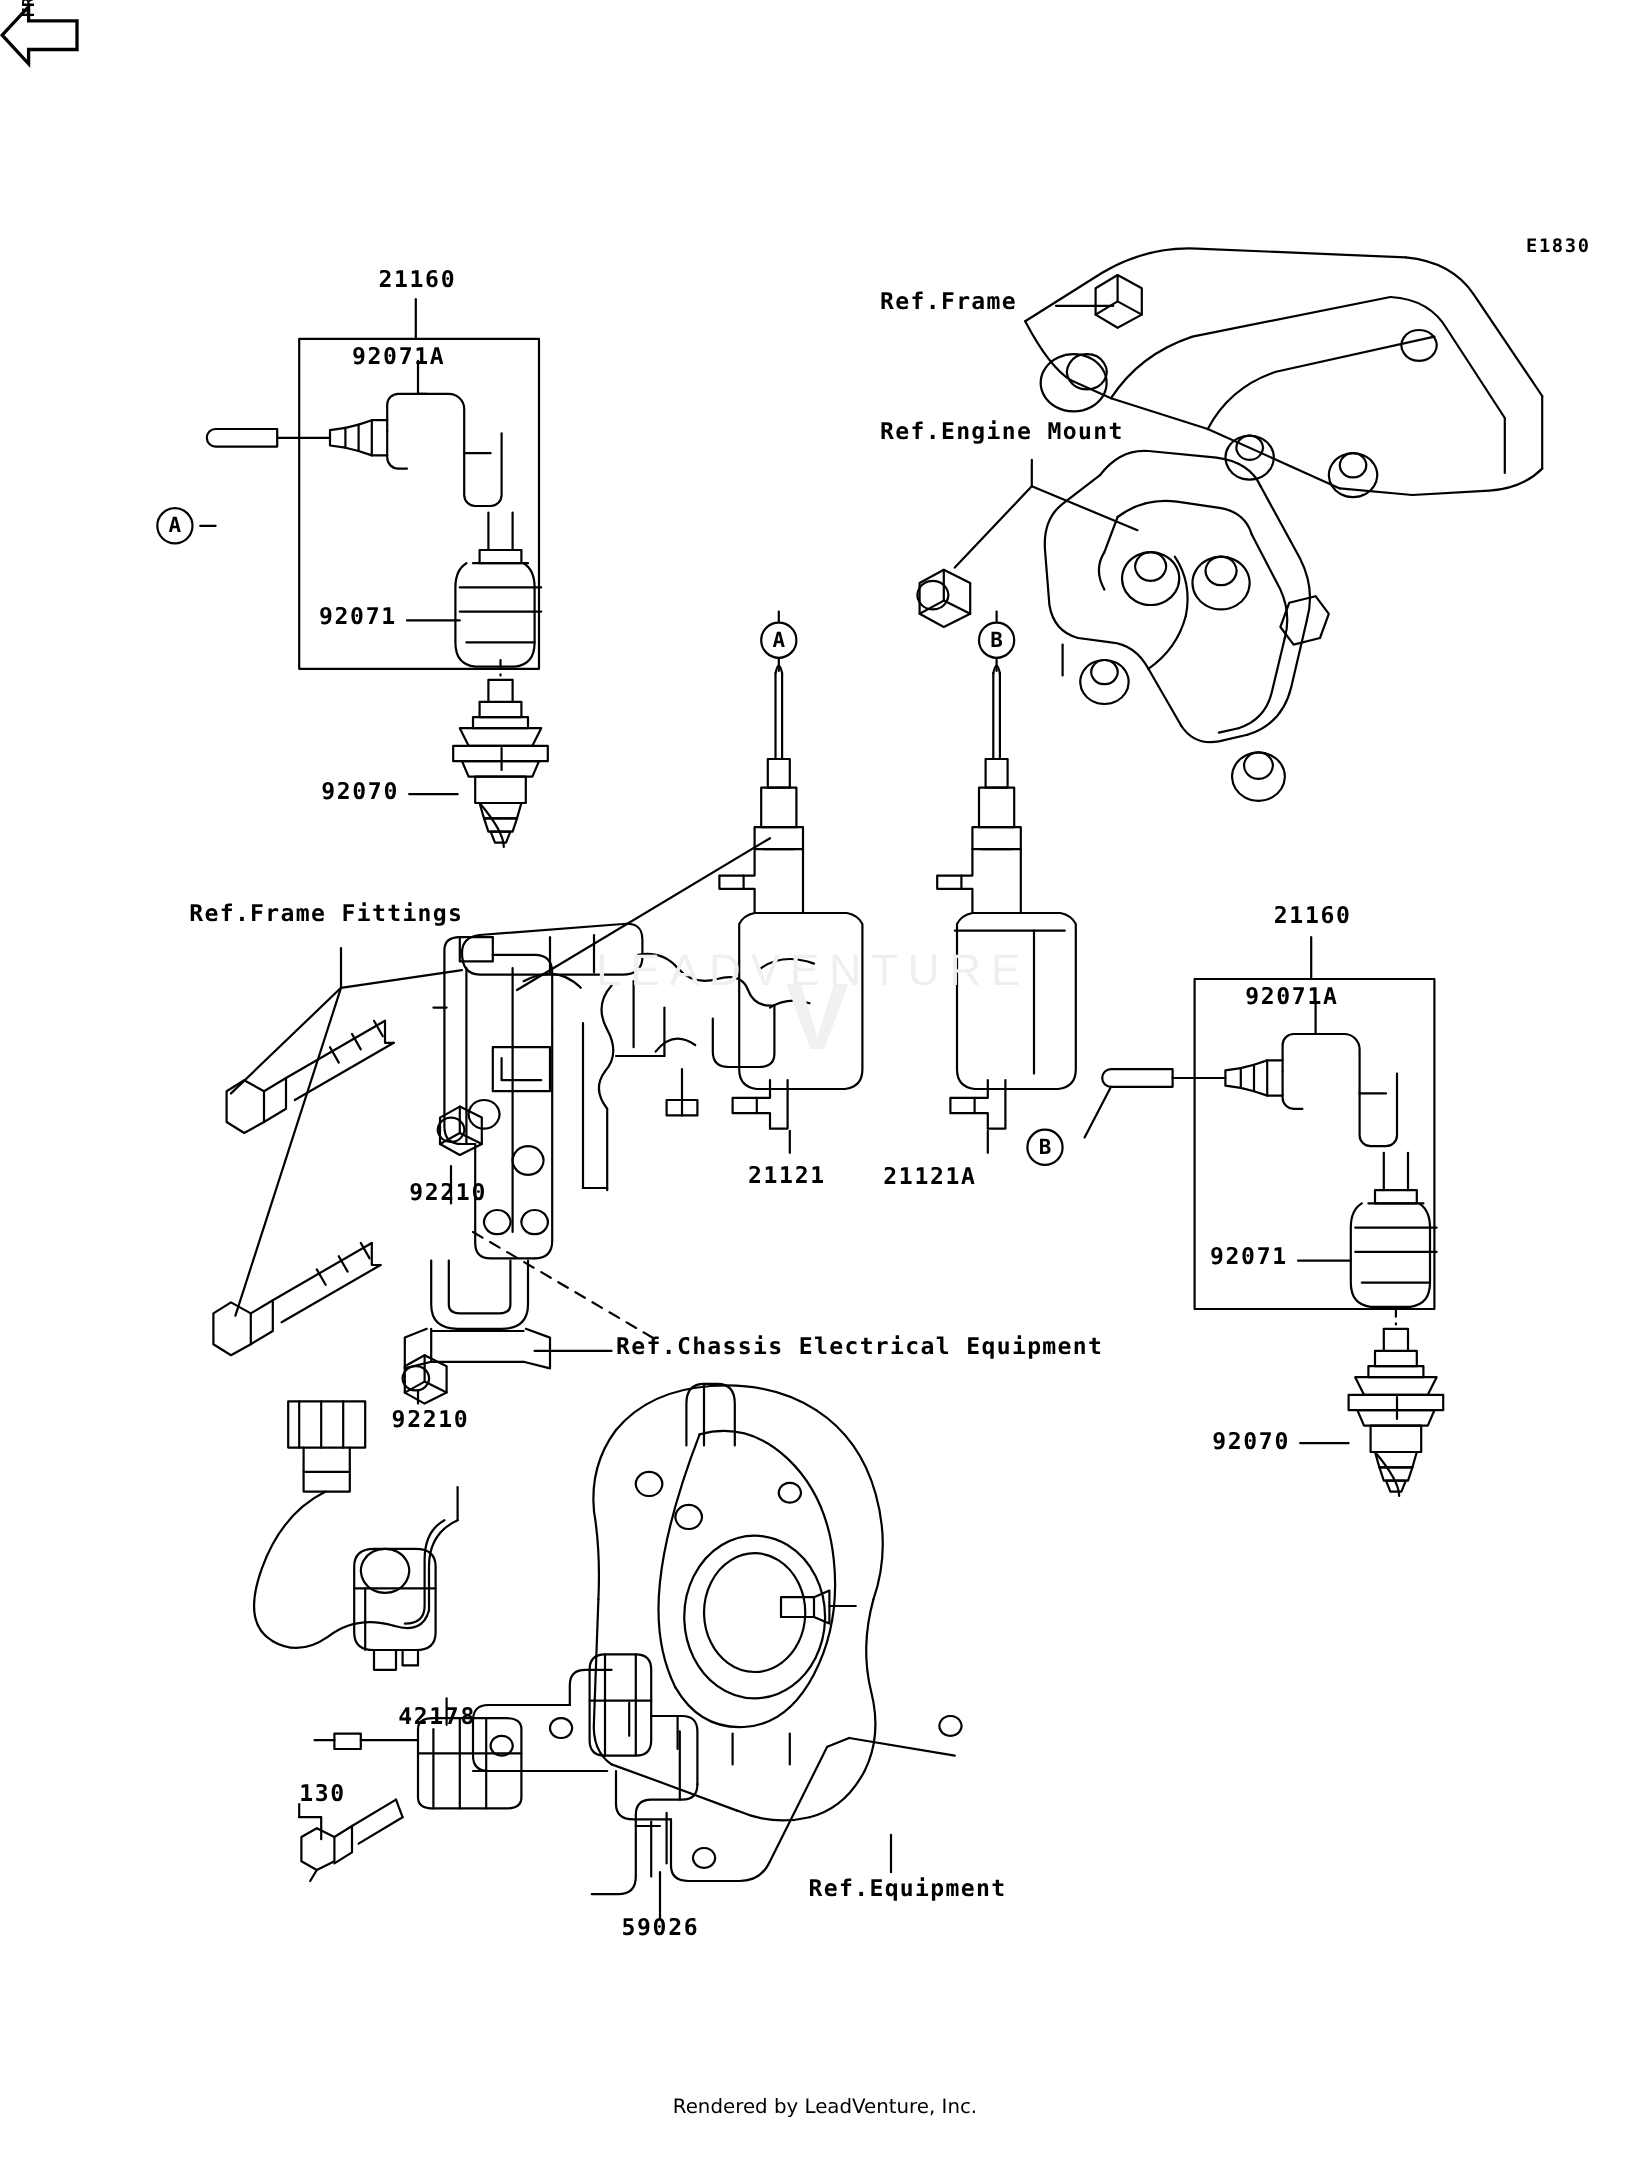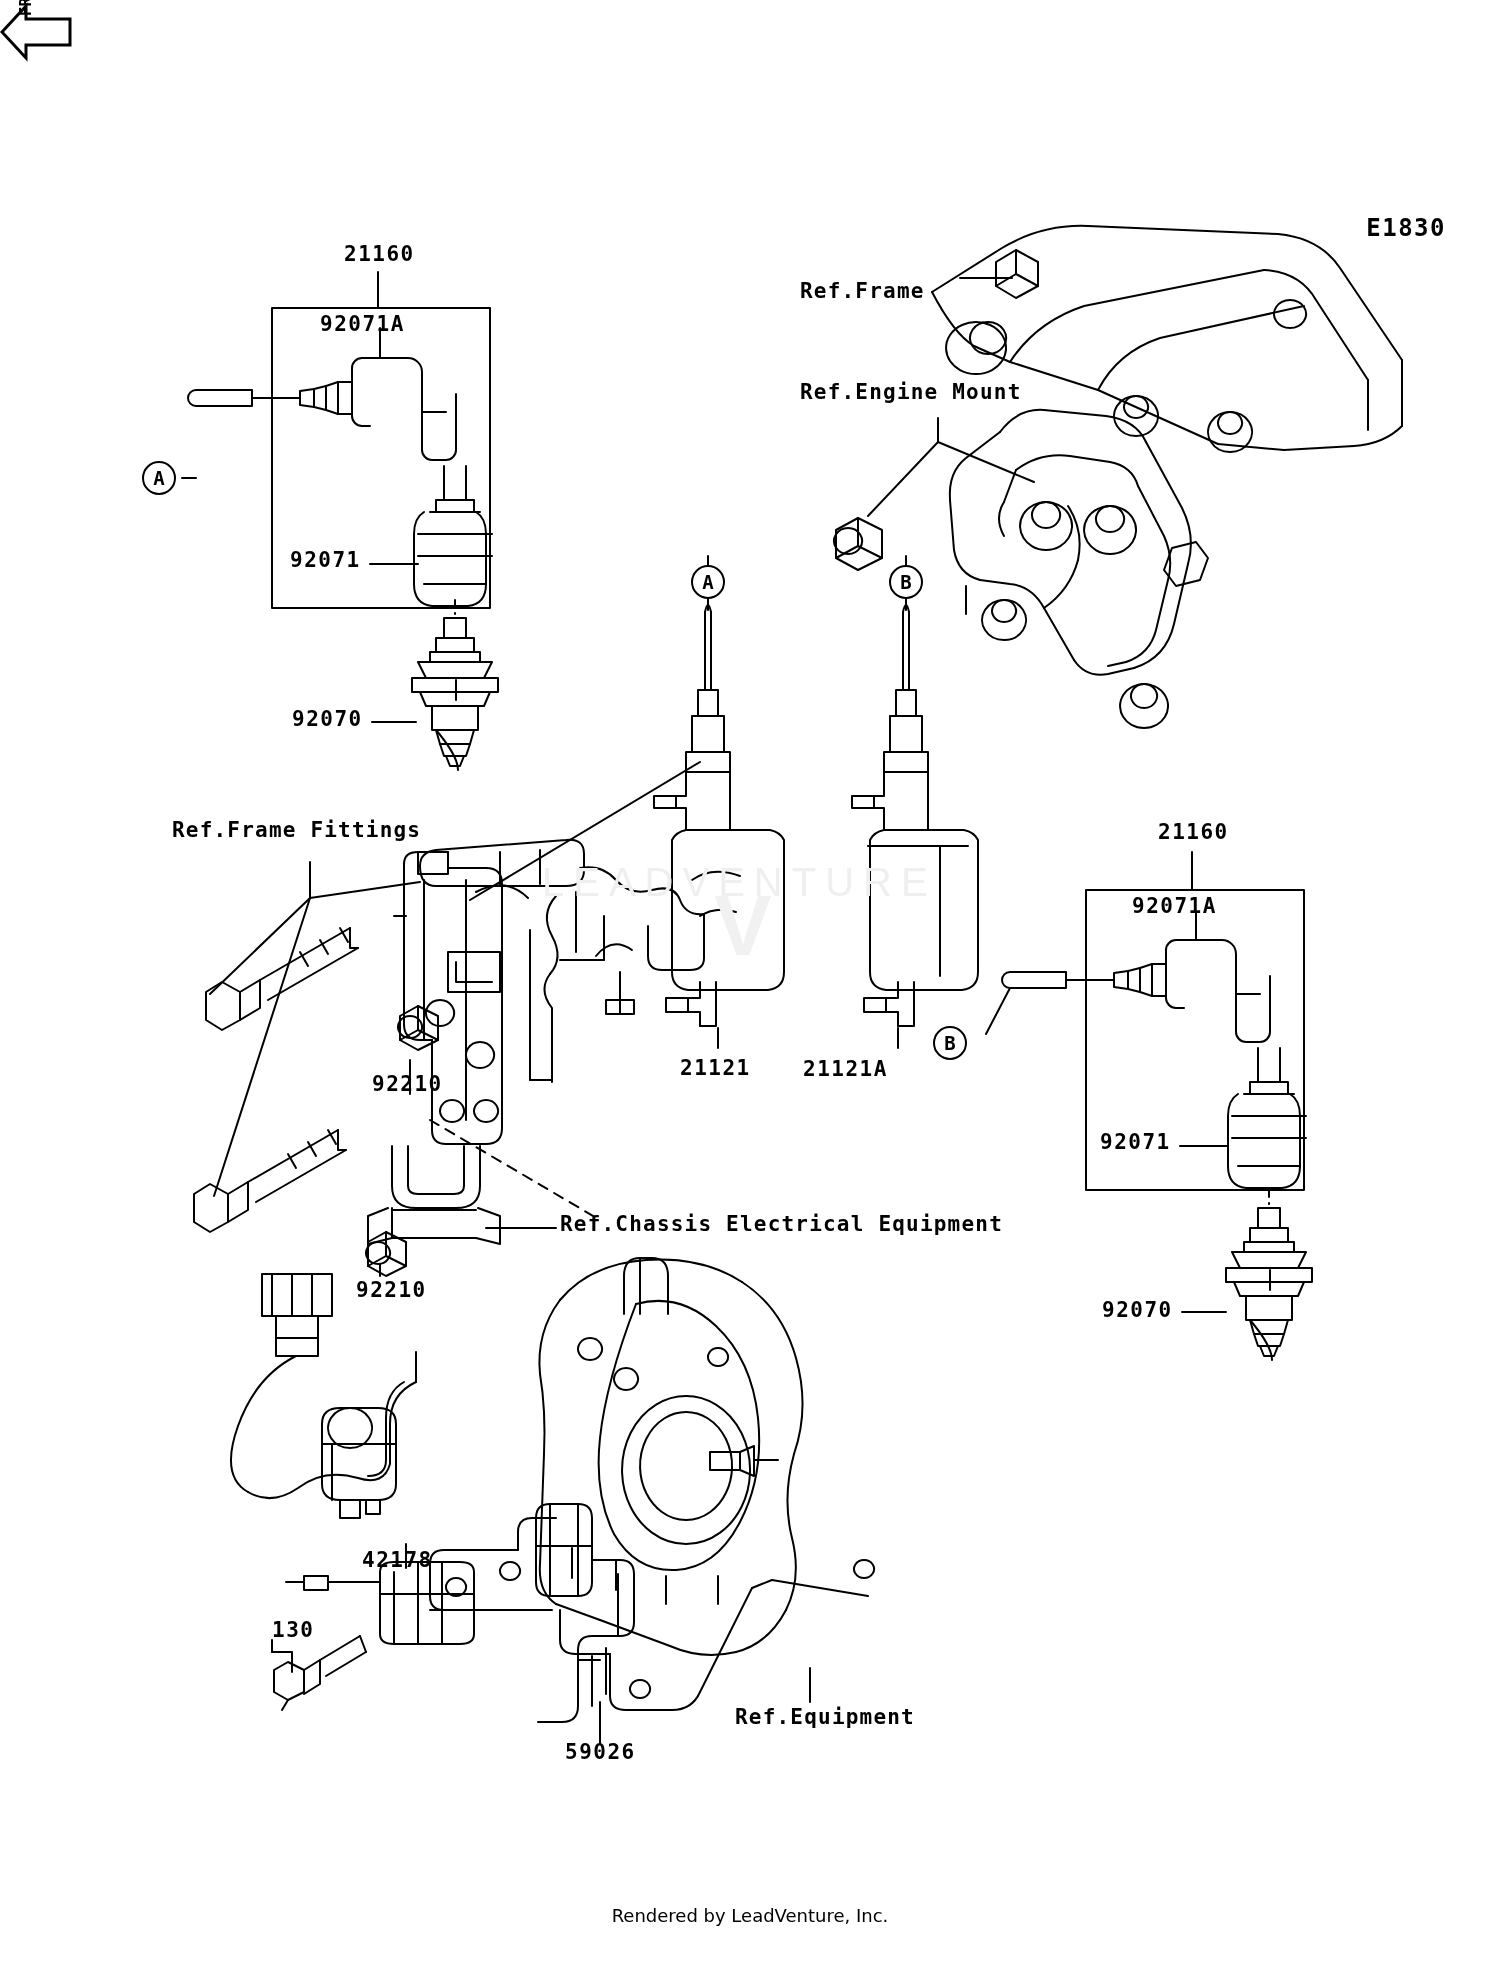--- a/index.html
+++ b/index.html
@@ -104,21 +104,21 @@
     text-align: center;
     font-family: "DejaVu Sans", sans-serif;
     font-size: 18px;
     color: #000;
   }
   .code-id {
     position: absolute;
     right: 54px;
     top: 214px;
     font-family: "DejaVu Sans Mono", monospace;
-    font-size: 24px;
+    font-size: 17px;
     font-weight: bold;
     letter-spacing: 1.5px;
   }
 </style>
 </head>
 <body>
 
 <div id="diagram-root">
 
   <svg class="svg-layer" viewBox="0 0 1500 1962" xmlns="http://www.w3.org/2000/svg">
@@ -581,21 +581,21 @@
   <div class="lbl" style="left:680px; top:1056px;">21121</div>
   <div class="lbl" style="left:803px; top:1030px;margin-top:27px;">21121A</div>
   <div class="lbl" style="left:1158px; top:820px;">21160</div>
   <div class="lbl" style="left:1132px; top:894px;">92071A</div>
   <div class="lbl" style="left:1100px; top:1130px;">92071</div>
   <div class="lbl" style="left:1102px; top:1298px;">92070</div>
   <div class="lbl" style="left:362px; top:1548px;">42178</div>
   <div class="lbl" style="left:272px; top:1618px;">130</div>
   <div class="lbl" style="left:565px; top:1740px;text-align:right;">59026</div>
 
-  <div class="lbl ref" style="left:800px; top:262px;margin-top:17px;">Ref.Frame</div>
+  <div class="lbl ref" style="left:800px; top:262px;">Ref.Frame</div>
   <div class="lbl ref" style="left:800px; top:380px;">Ref.Engine Mount</div>
   <div class="lbl ref" style="left:172px; top:818px;">Ref.Frame Fittings</div>
   <div class="lbl ref" style="left:560px; top:1212px;">Ref.Chassis Electrical Equipment</div>
   <div class="lbl ref" style="left:735px; top:1705px;">Ref.Equipment</div>
 
   <div class="footer">Rendered by LeadVenture, Inc.</div>
 
 </div>
 
 </body></html>

